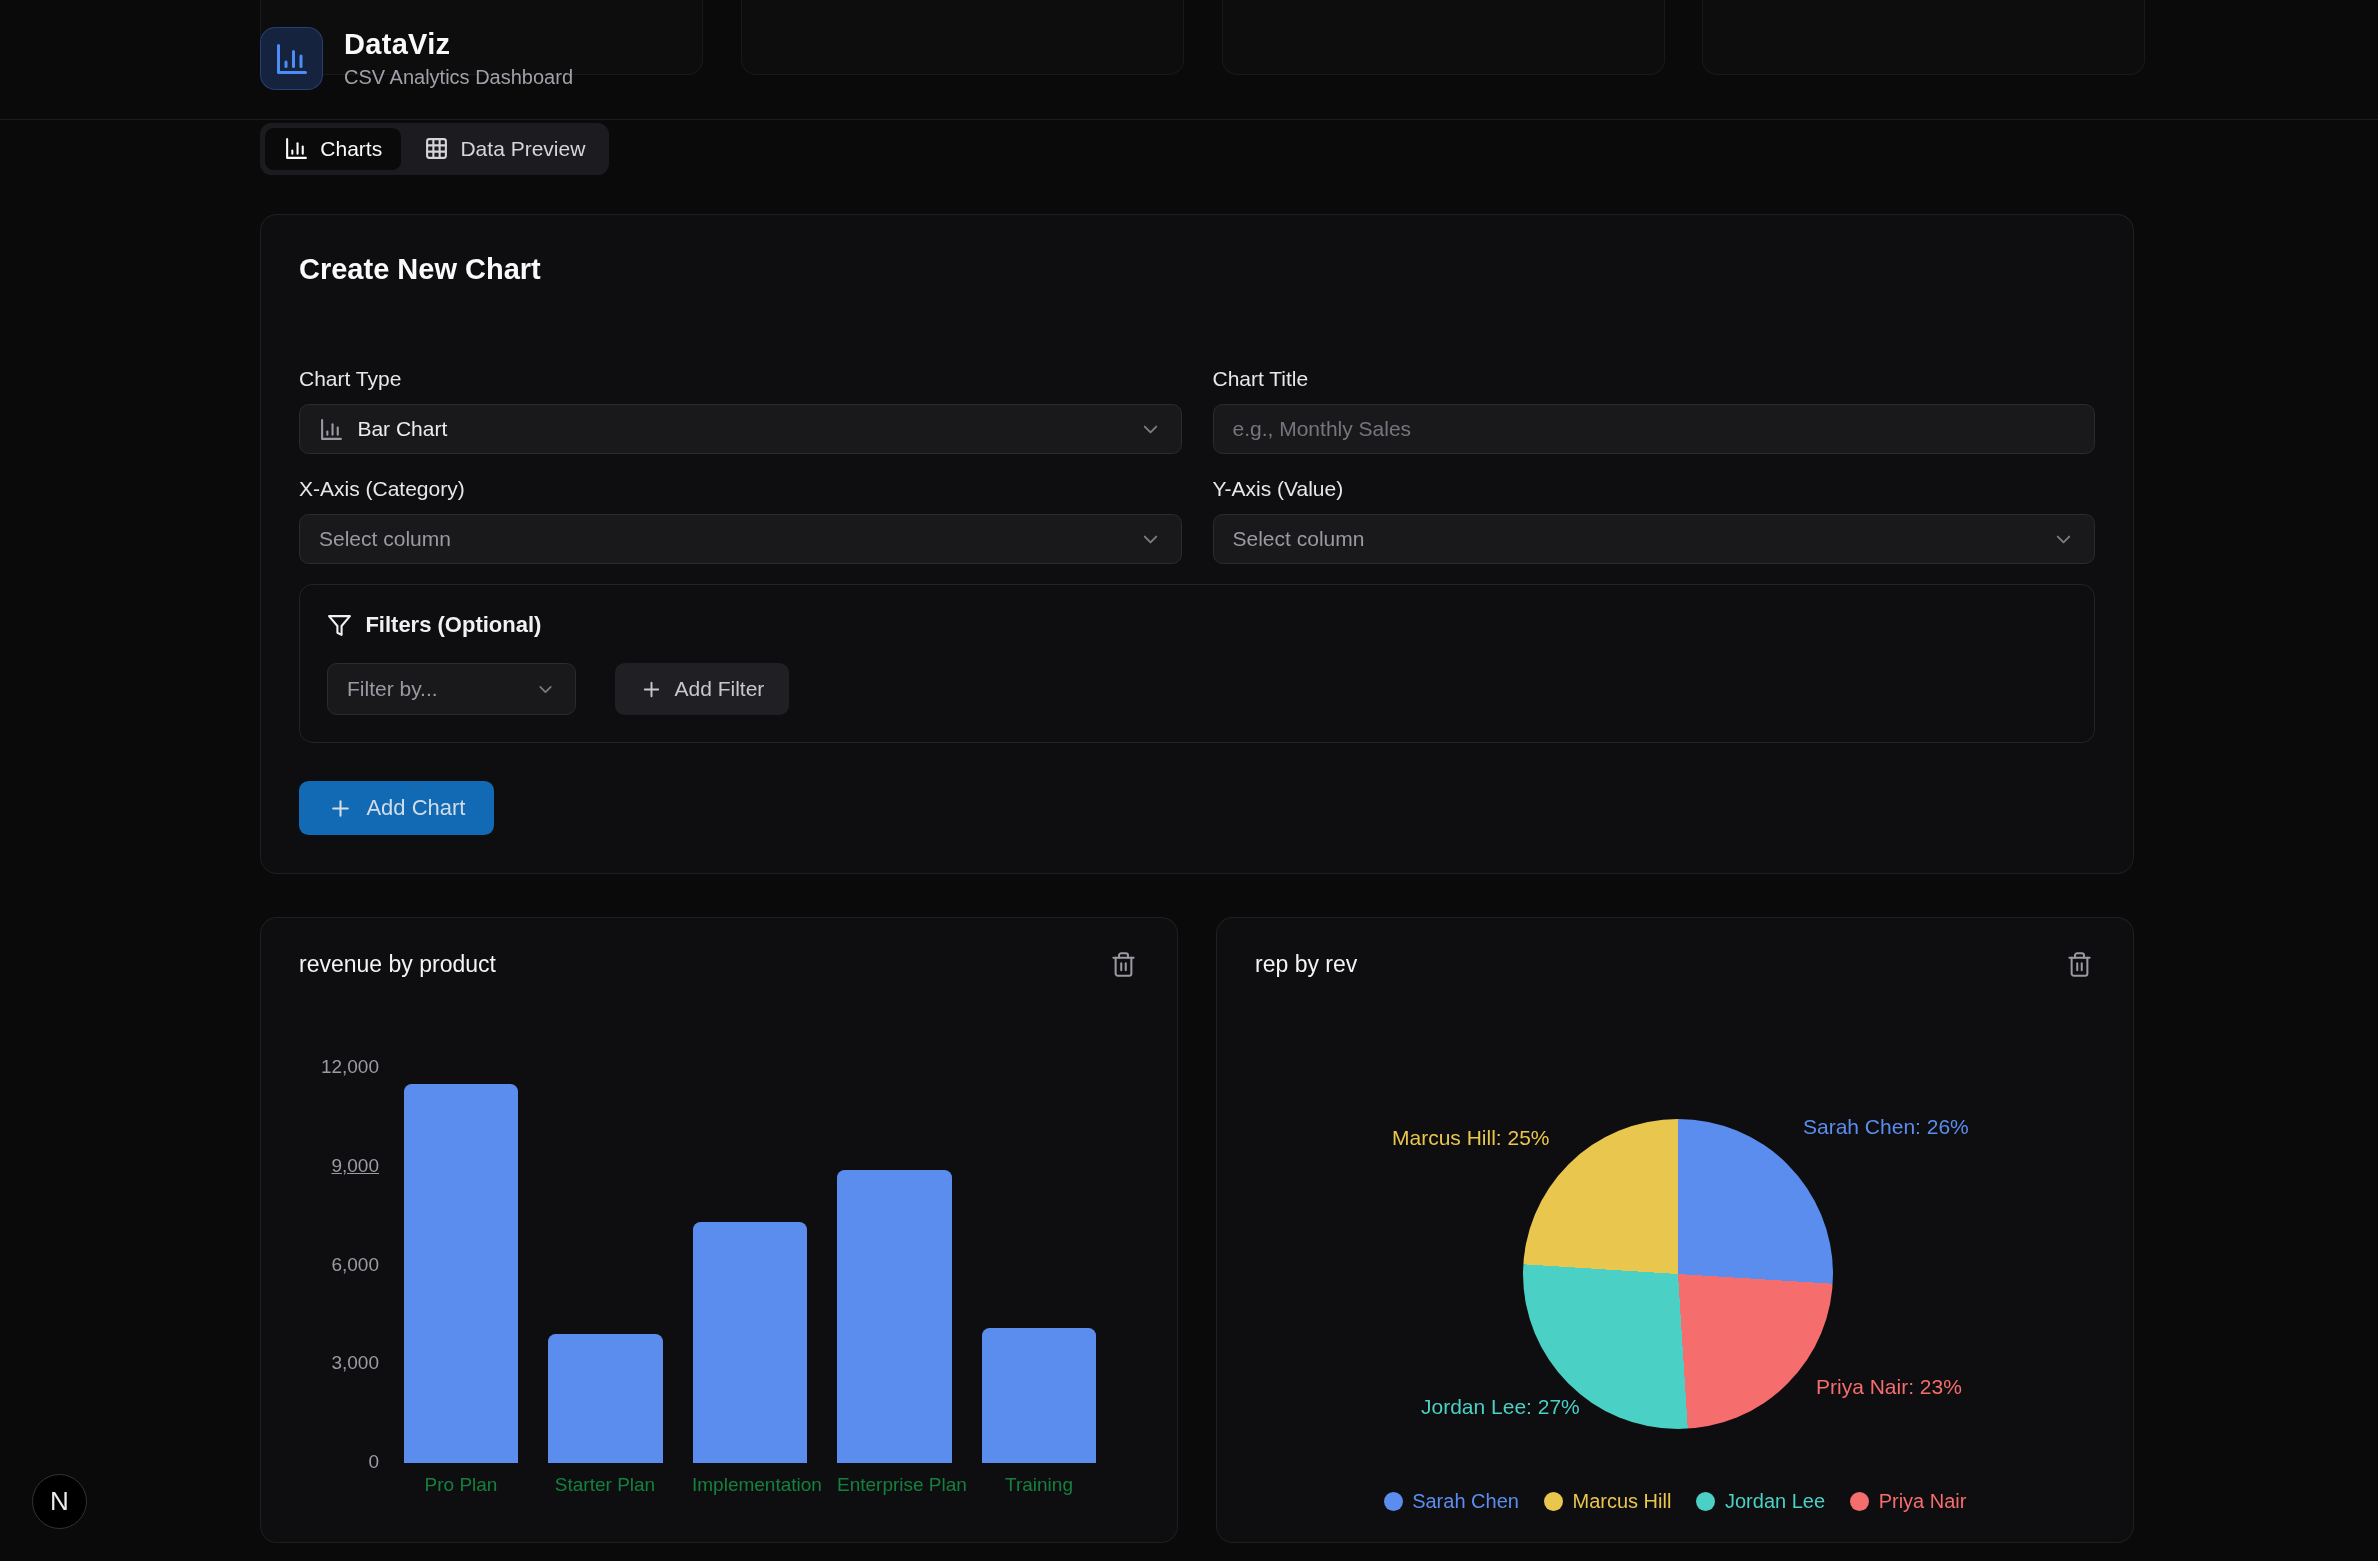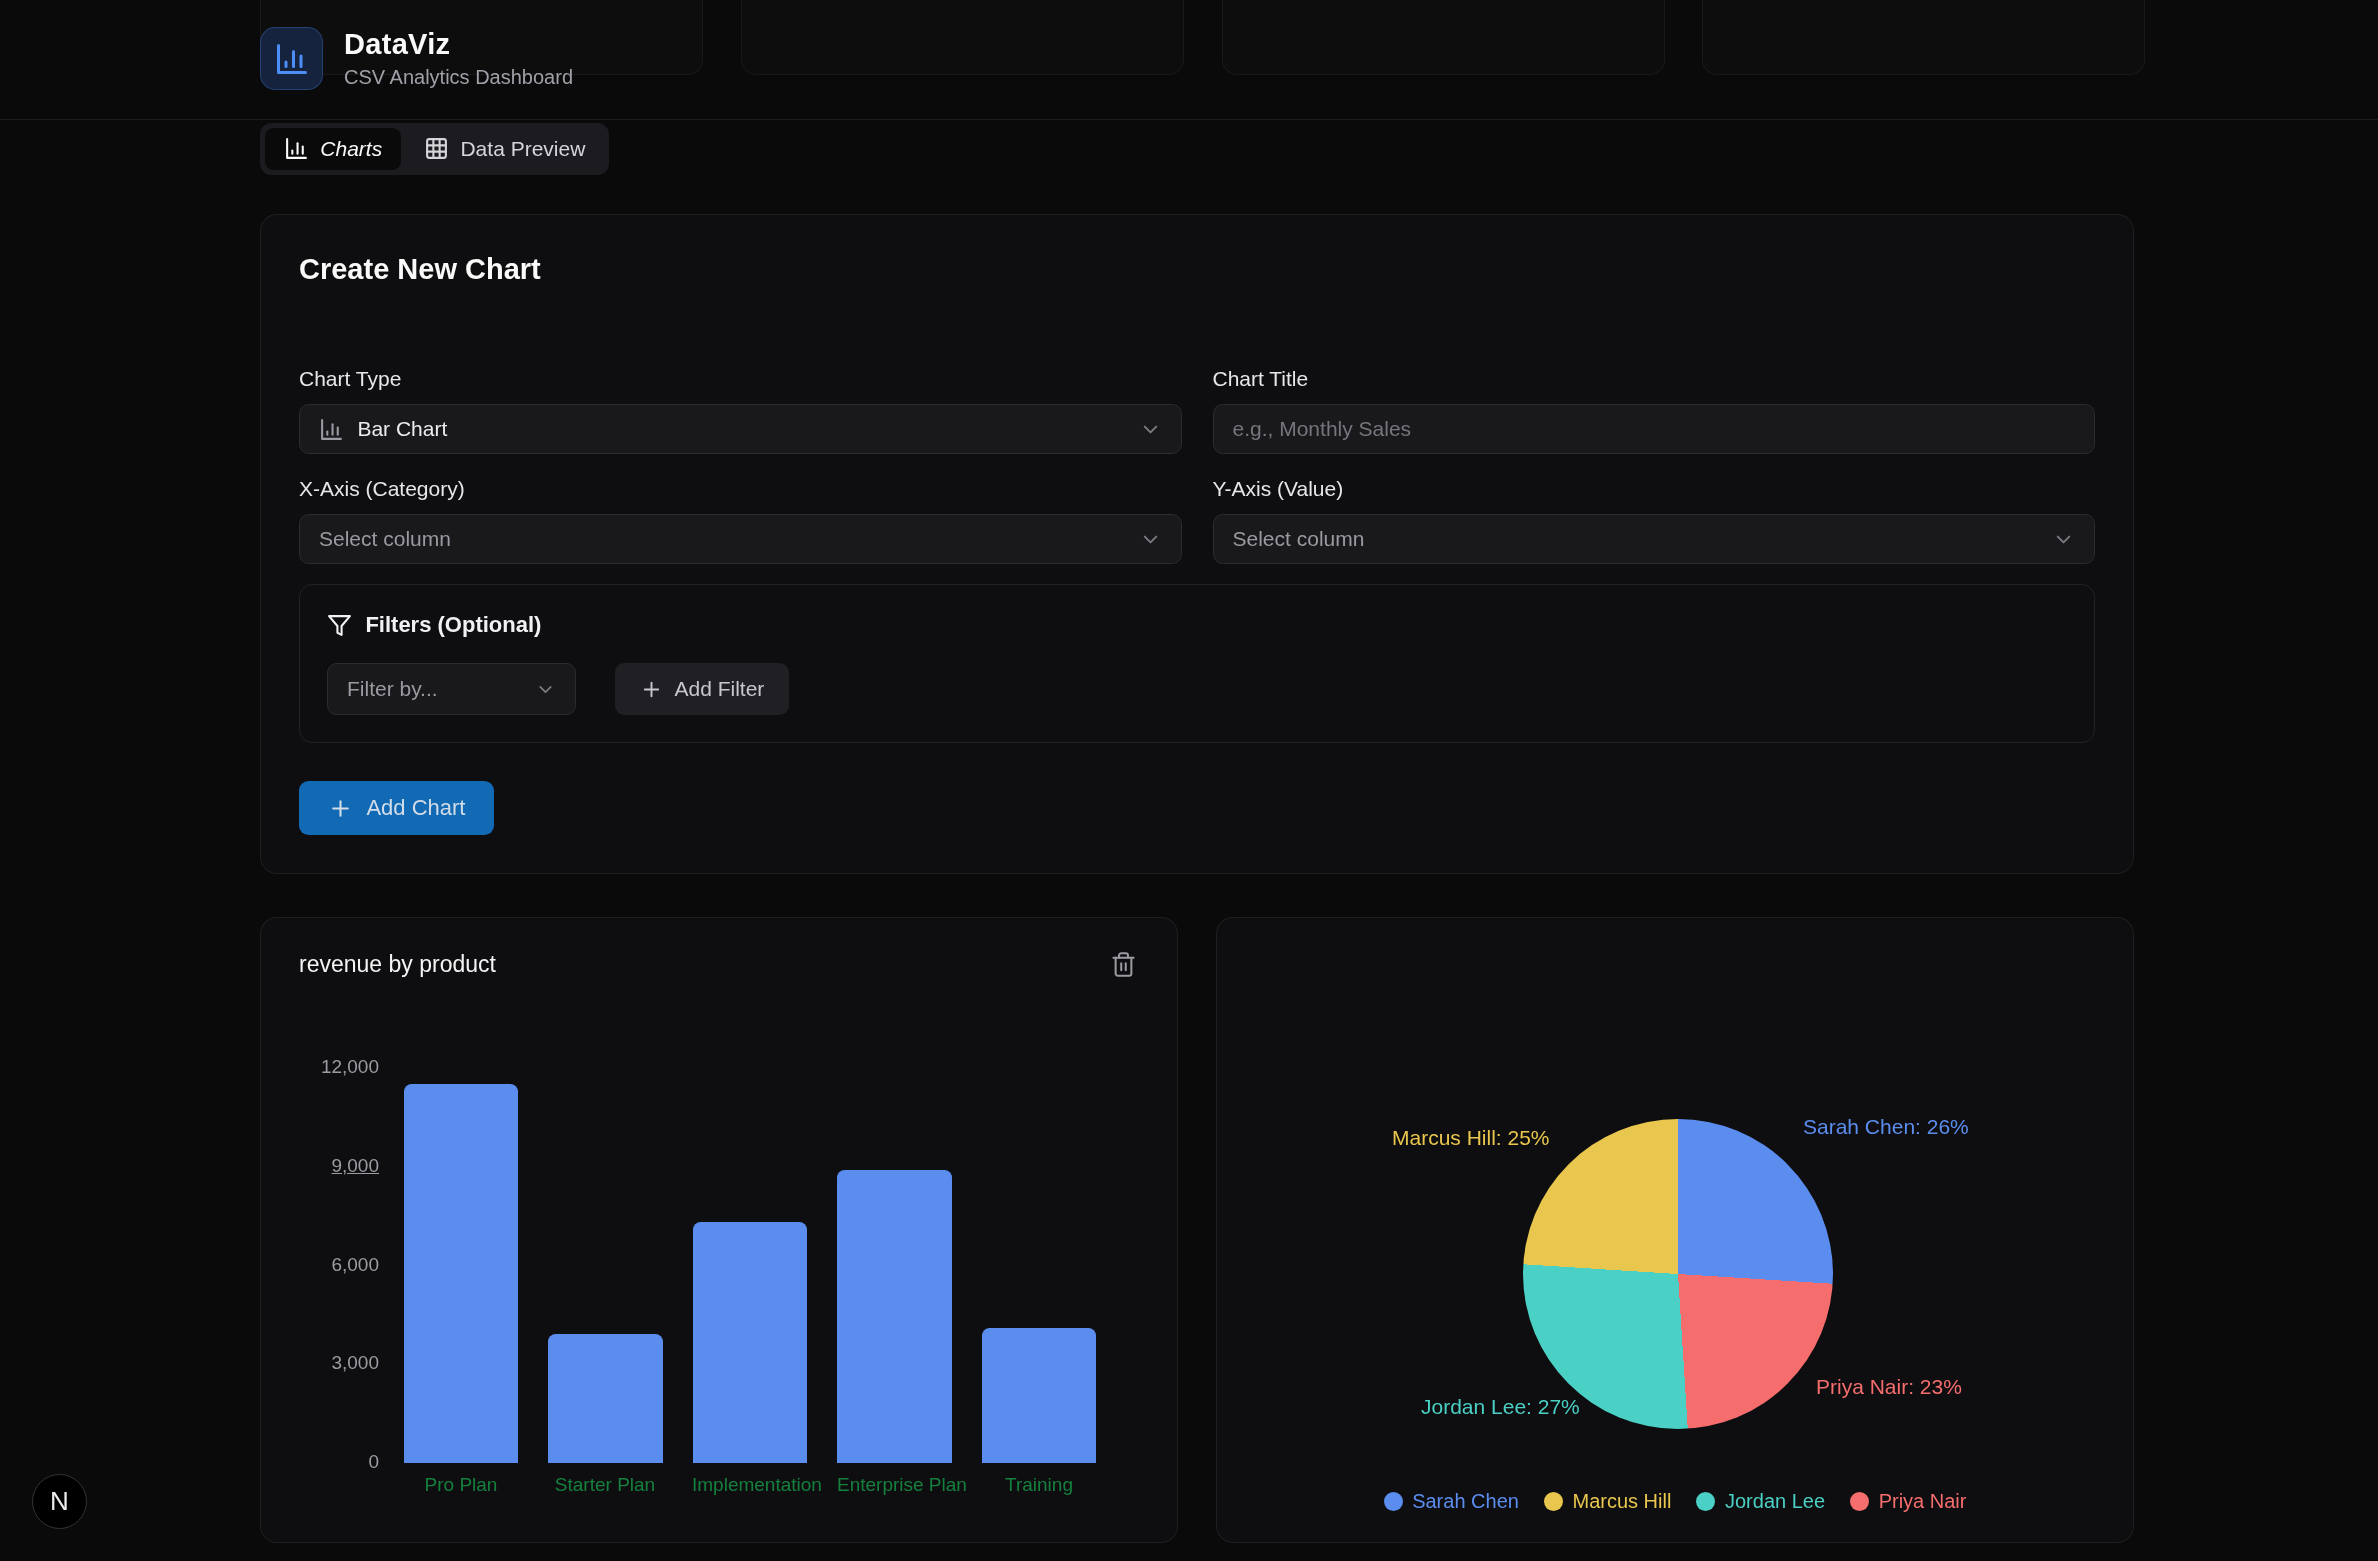--- a/index.html
+++ b/index.html
@@ -38,21 +38,21 @@
     display:inline-flex; align-items:center; gap:3.8px;
     background:#1c1c20; border-radius:11.5px; padding:4.8px;
     margin-top:2.9px;
   }
   .tab {
     display:flex; align-items:center; gap:11.5px;
     border:none; background:transparent; cursor:pointer;
     font-family:inherit; font-size:21px; font-weight:500; color:#d6d6da;
     padding:8.6px 19px; border-radius:8.6px;
   }
-  .tab.active { background:#0a0a0b; color:#fafafa;font-style:italic; }
+  .tab.active { background:#0a0a0b; color:#fafafa; }
 
   
   .card {
     background:#0e0e10;
     border:1.9px solid rgba(255,255,255,0.07);
     border-radius:17px;
   }
   .create-card { margin-top:39px; padding:38px; }
   .create-title { font-size:29px; font-weight:700; color:#fafafa; }
 
@@ -321,20 +321,32 @@
             <div class="xlabel">Pro Plan</div>
             <div class="xlabel">Starter Plan</div>
             <div class="xlabel">Implementation</div>
             <div class="xlabel">Enterprise Plan</div>
             <div class="xlabel">Training</div>
           </div>
         </div>
     </section>
 
     <section class="card chart-card">
+      <div class="chart-head">
+        <div class="chart-title">rep by rev</div>
+        <button class="icon-btn">
+          <svg width="27" height="27" viewBox="0 0 24 24" fill="none" stroke="#9a9aa2" stroke-width="1.8" stroke-linecap="round" stroke-linejoin="round">
+              <path d="M3 6h18"></path>
+              <path d="M19 6v14a2 2 0 0 1-2 2H7a2 2 0 0 1-2-2V6"></path>
+              <path d="M8 6V4a2 2 0 0 1 2-2h4a2 2 0 0 1 2 2v2"></path>
+              <line x1="10" y1="11" x2="10" y2="17"></line>
+              <line x1="14" y1="11" x2="14" y2="17"></line>
+            </svg>
+        </button>
+      </div>
       <div class="pie" id="pieDisc" style="background: conic-gradient(rgb(91, 141, 239) 0deg, rgb(91, 141, 239) 93.6deg, rgb(245, 109, 109) 93.6deg, rgb(245, 109, 109) 176.4deg, rgb(74, 208, 196) 176.4deg, rgb(74, 208, 196) 273.6deg, rgb(233, 198, 77) 273.6deg, rgb(233, 198, 77) 363.6deg);"></div>
       <div id="pieLabels">
           <div class="pie-label" style="left: 586px; top: 197px; color: rgb(91, 141, 239);">Sarah Chen: 26%</div>
           <div class="pie-label" style="left: 599px; top: 457px; color: rgb(245, 109, 109);">Priya Nair: 23%</div>
           <div class="pie-label" style="left: 204px; top: 477px; color: rgb(74, 208, 196);">Jordan Lee: 27%</div>
           <div class="pie-label" style="left: 175px; top: 208px; color: rgb(233, 198, 77);">Marcus Hill: 25%</div>
         </div>
       <div class="legend" id="pieLegend">
           <div class="legend-item">
             <span class="legend-dot" style="background: rgb(91, 141, 239);"></span>

